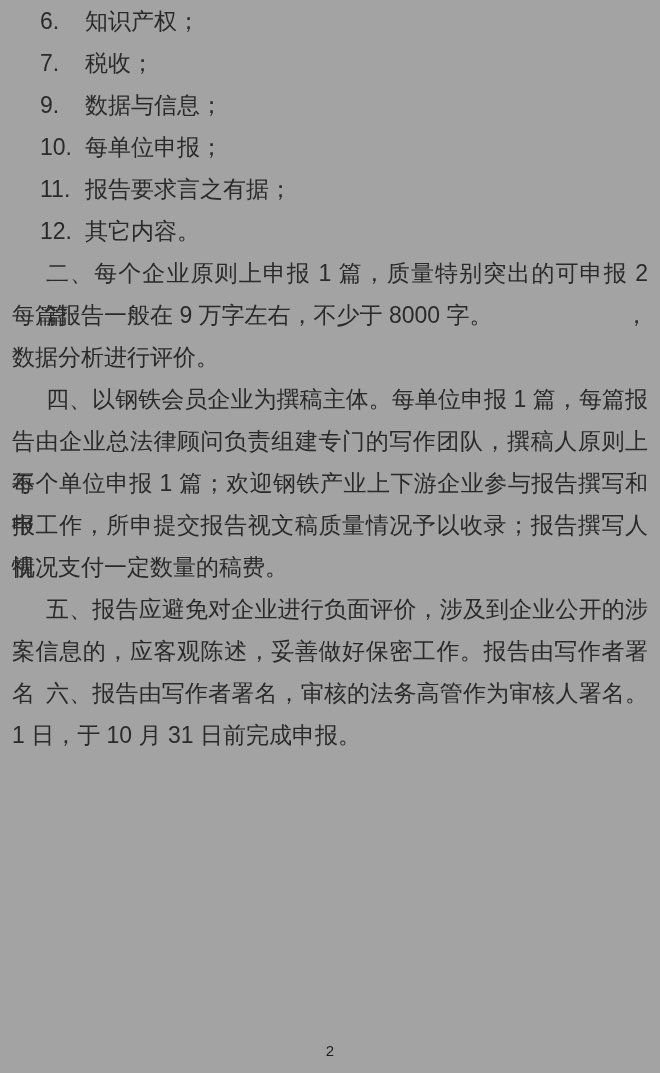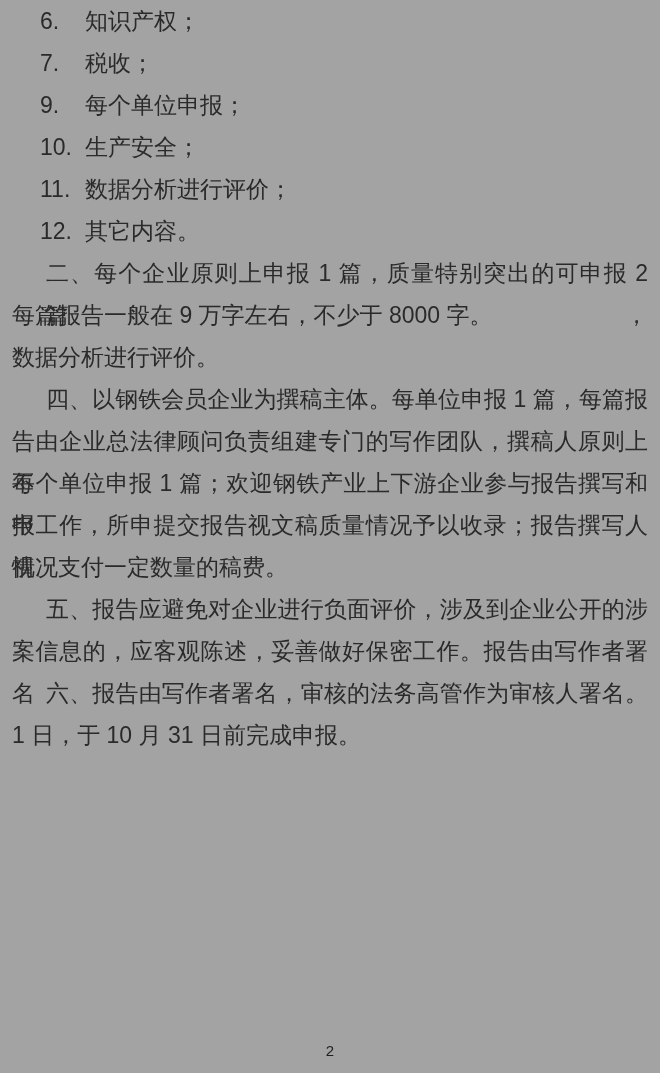--- a/index.html
+++ b/index.html
@@ -58,23 +58,23 @@
   }
 </style>
 </head>
 <body>
 
 <div class="page">
   <div class="content">
 
     <div class="line list"><span class="num">6.</span><span class="txt">知识产权；</span></div>
     <div class="line list"><span class="num">7.</span><span class="txt">税收；</span></div>
-    <div class="line list"><span class="num">9.</span><span class="txt">每个单位申报；</span></div>
-    <div class="line list"><span class="num">10.</span><span class="txt">生产安全；</span></div>
-    <div class="line list"><span class="num">11.</span><span class="txt">数据分析进行评价；</span></div>
+    <div class="line list"><span class="num">9.</span><span class="txt">数据与信息；</span></div>
+    <div class="line list"><span class="num">10.</span><span class="txt">每单位申报；</span></div>
+    <div class="line list"><span class="num">11.</span><span class="txt">报告要求言之有据；</span></div>
     <div class="line list"><span class="num">12.</span><span class="txt">其它内容。</span></div>
 
     <div class="line para first fill">二、每个企业原则上申报 1 篇，质量特别突出的可申报 2 篇，</div>
     <div class="line para last">每篇报告一般在 9 万字左右，不少于 8000 字。</div>
 
     <div class="line para last">数据分析进行评价。</div>
 
     <div class="line para first fill">四、以钢铁会员企业为撰稿主体。每单位申报 1 篇，每篇报</div>
     <div class="line para fill">告由企业总法律顾问负责组建专门的写作团队，撰稿人原则上不</div>
     <div class="line para fill">每个单位申报 1 篇；欢迎钢铁产业上下游企业参与报告撰写和申</div>

